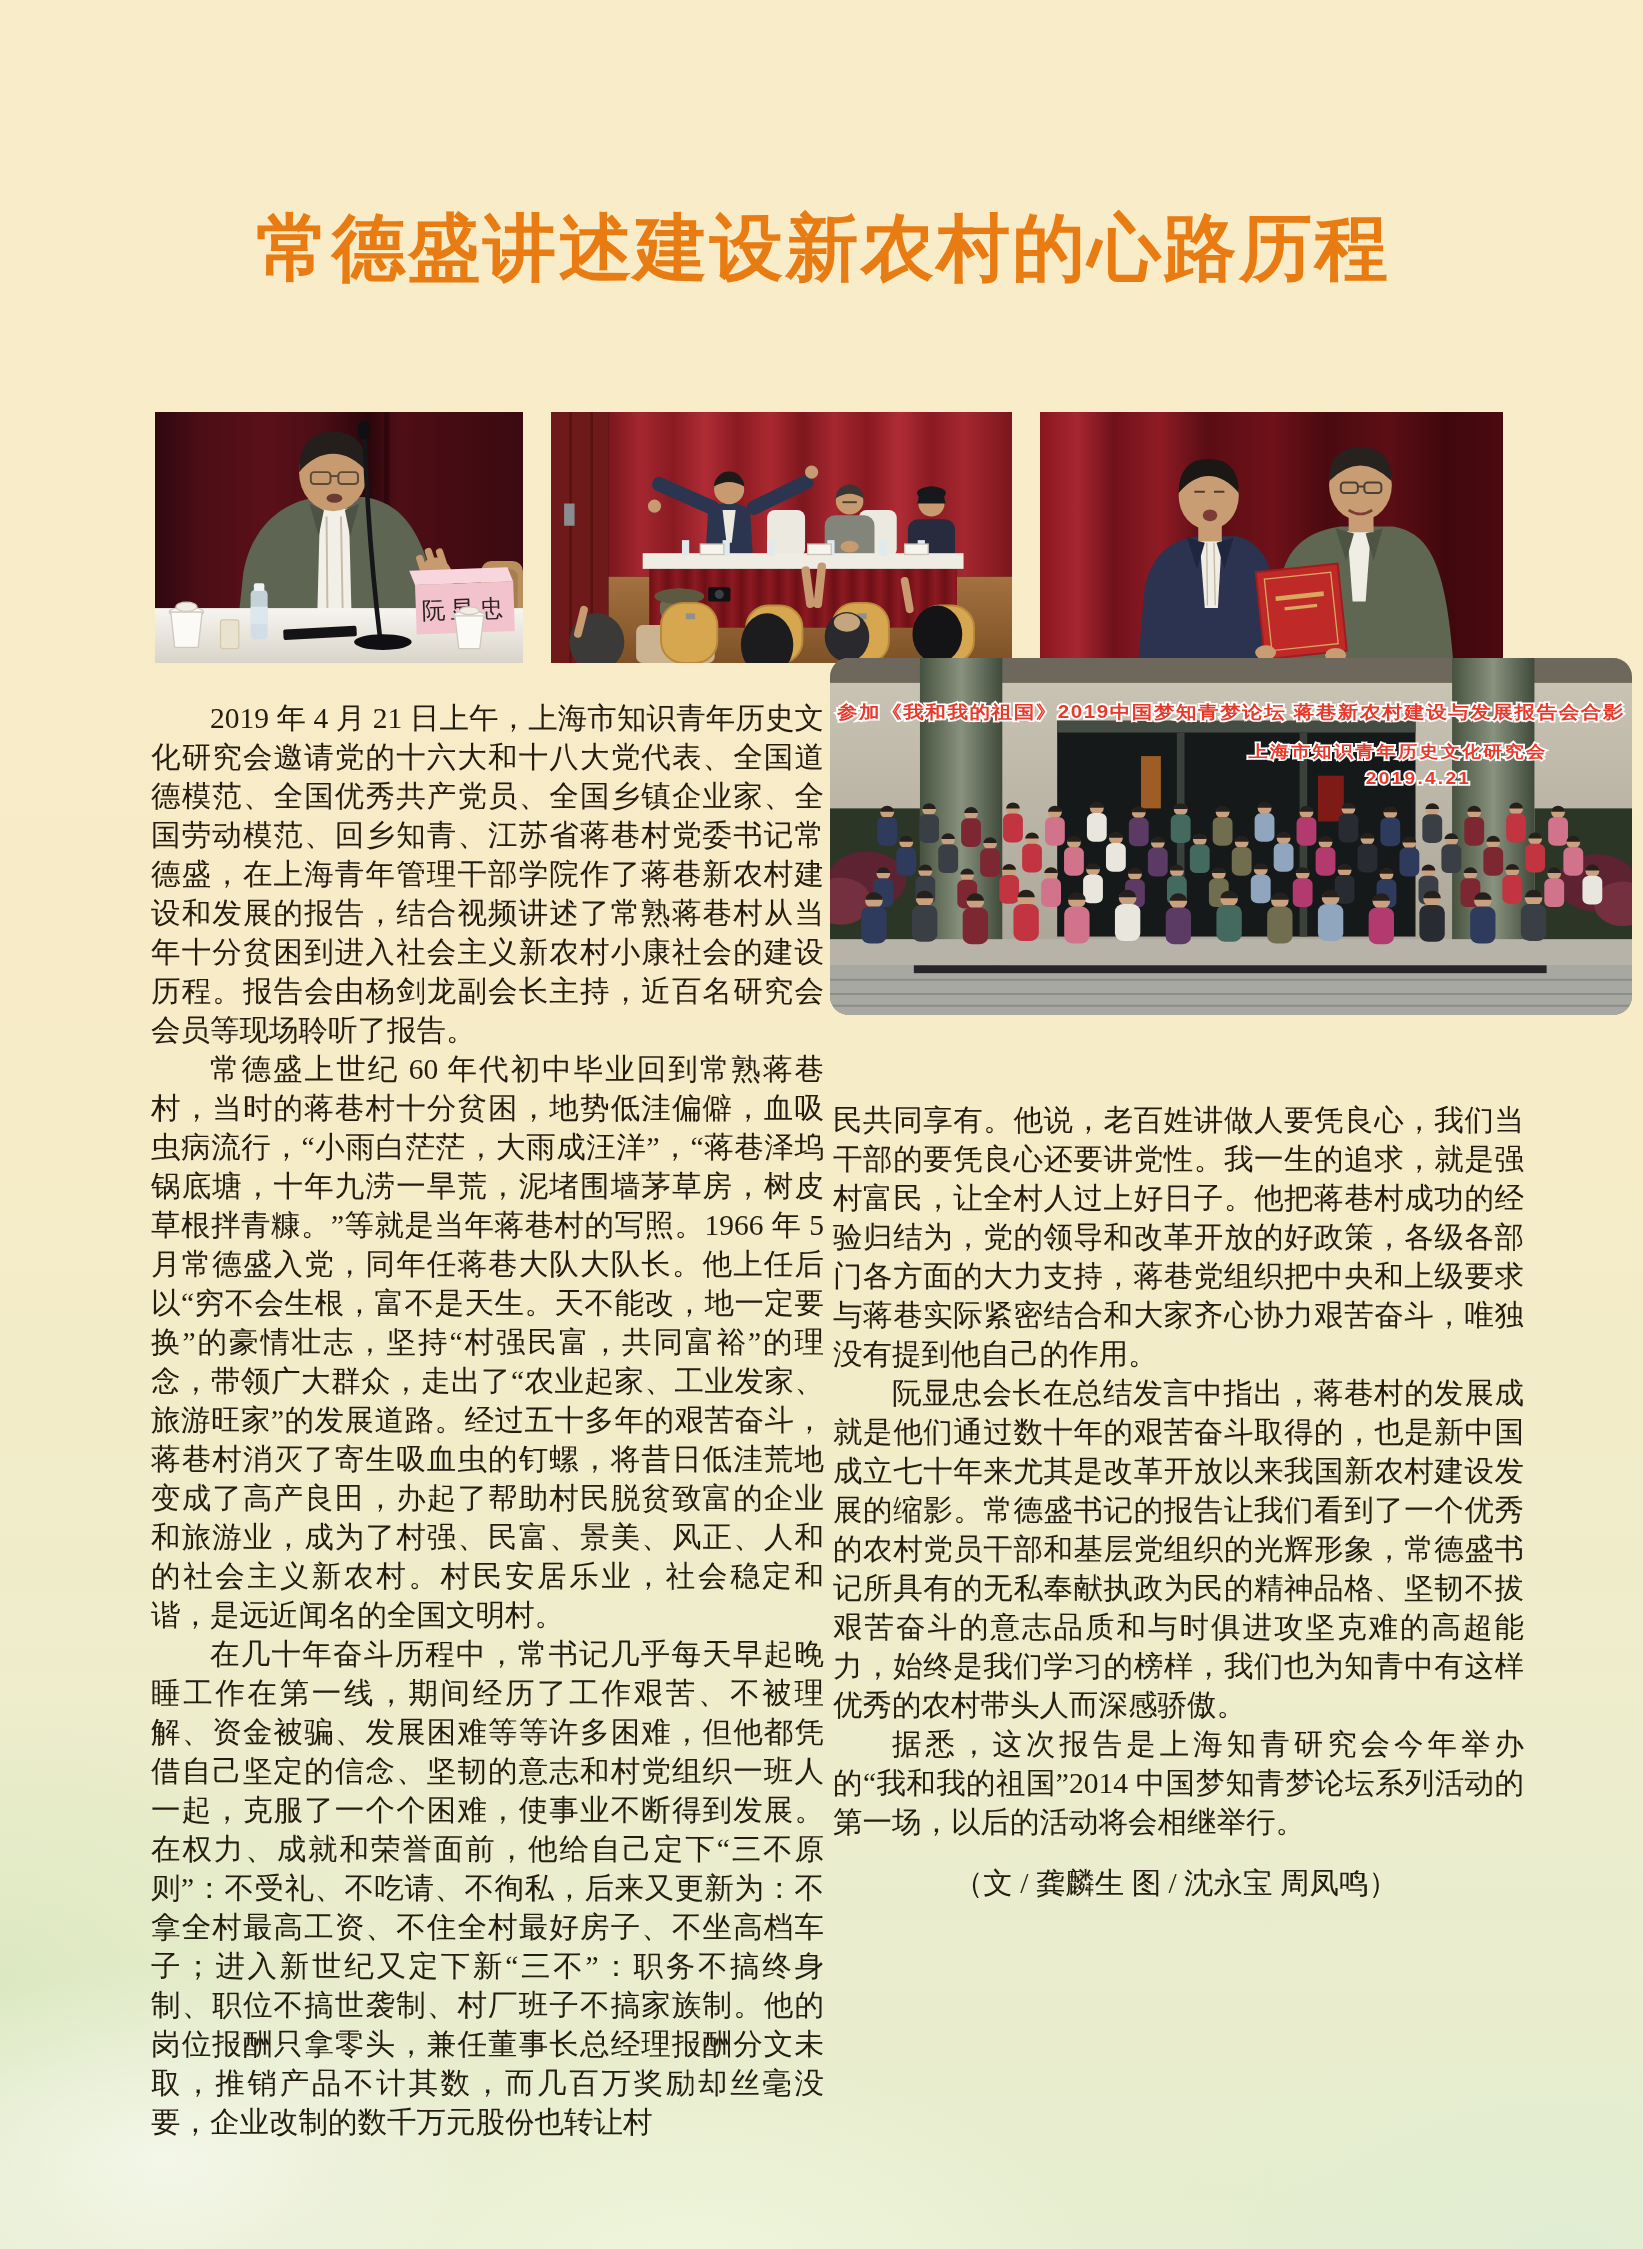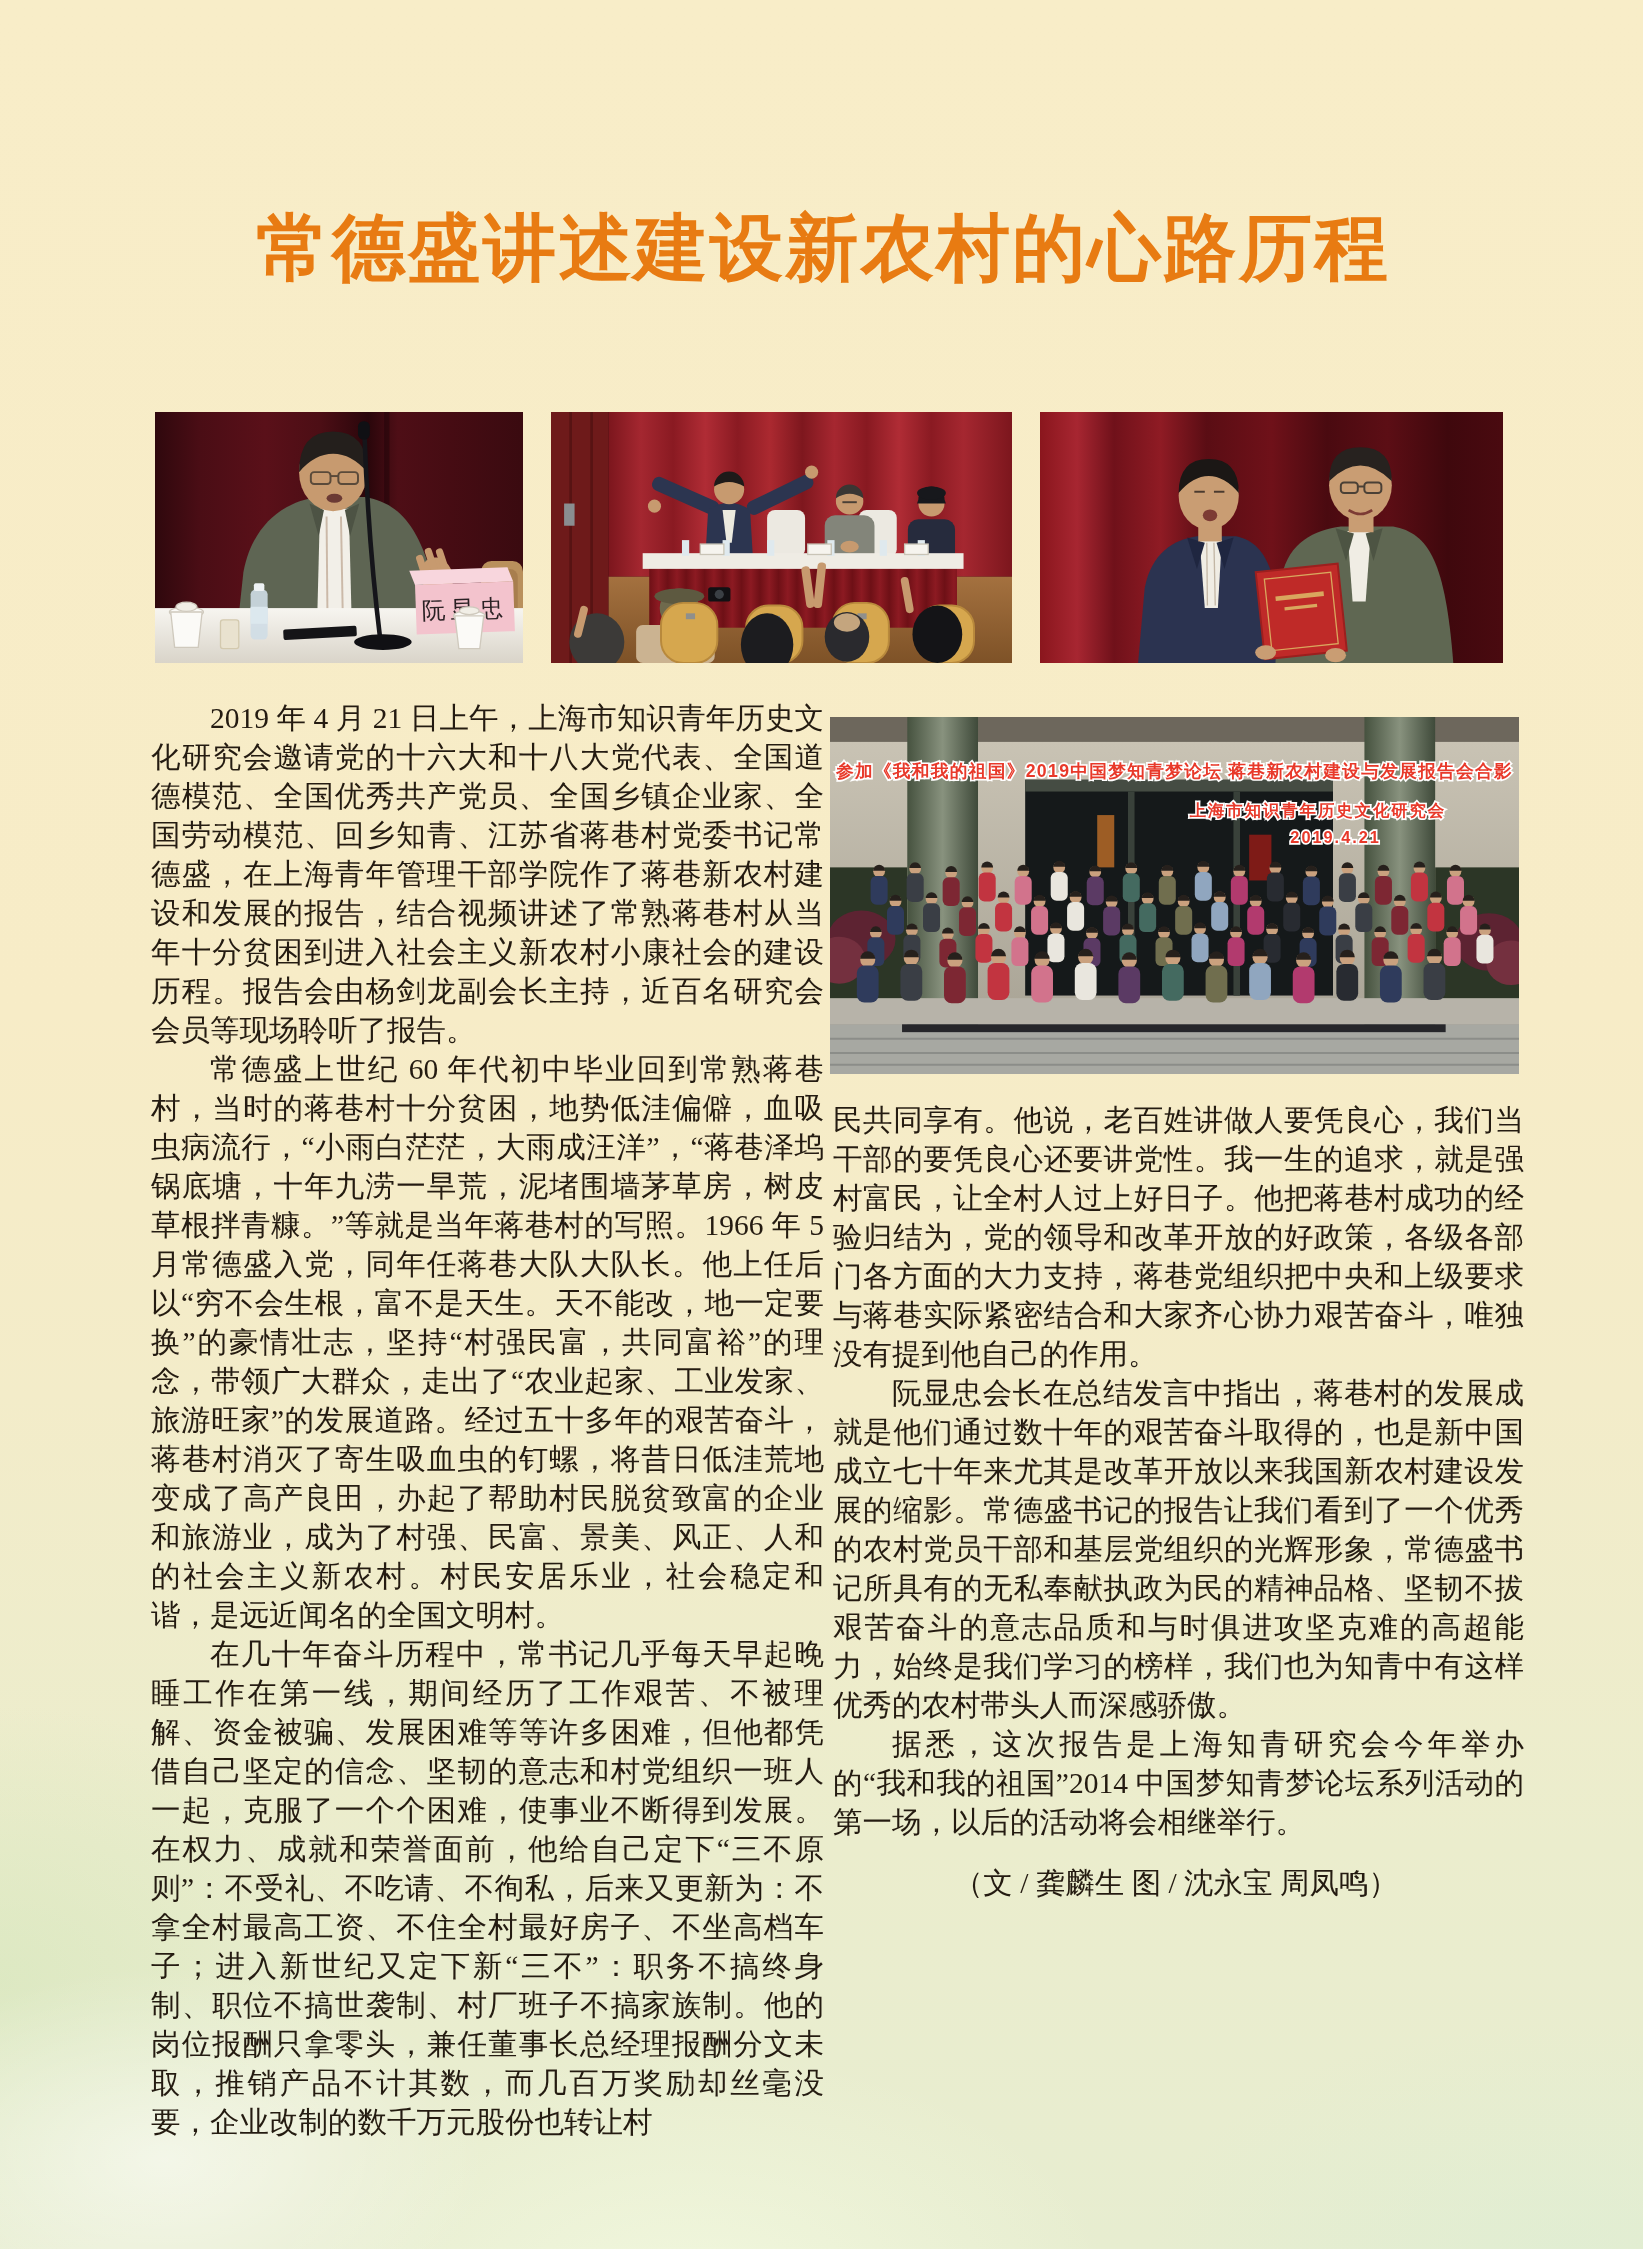--- a/index.html
+++ b/index.html
@@ -21,21 +21,21 @@
     text-align:center;color:#e87b12;
     font-family:"Liberation Sans","DejaVu Sans",sans-serif;font-weight:bold;
   }
   .title .t1{font-size:67px;letter-spacing:19.6px;line-height:1.1;text-indent:19.6px;}
   .title .t2{font-size:73px;letter-spacing:2.6px;line-height:1.1;margin-top:17px;text-indent:2.6px;}
   .photo{position:absolute;overflow:hidden;background:#30070c;}
   .photo svg{display:block;width:100%;height:100%;}
   #photo1{left:155px;top:412px;width:368px;height:251px;}
   #photo2{left:551px;top:412px;width:461px;height:251px;}
   #photo3{left:1040px;top:412px;width:463px;height:251px;}
-  #groupphoto{left:830px;top:717px;width:689px;height:357px;background:#a9a395;}
+  #groupphoto{left:830px;top:658px;width:802px;height:357px;background:#a9a395;border-radius:19px;}
   .col{position:absolute;font-size:29.5px;line-height:39px;text-align:justify;}
   .col p{margin:0;text-indent:59px;}
   .col p.cont{text-indent:0;}
   #col-left{left:151px;top:699px;width:673px;}
   #col-right{left:833px;top:1081px;width:691px;margin-top:20px;}
   .credit{text-indent:0 !important;text-align:center;margin-top:22px !important;padding-right:5.2px;}
   
   .crow use:nth-of-type(12n+1){color:#2f3b5c}
   .crow use:nth-of-type(12n+2){color:#3a3e45}
   .crow use:nth-of-type(12n+3){color:#7d2733}

